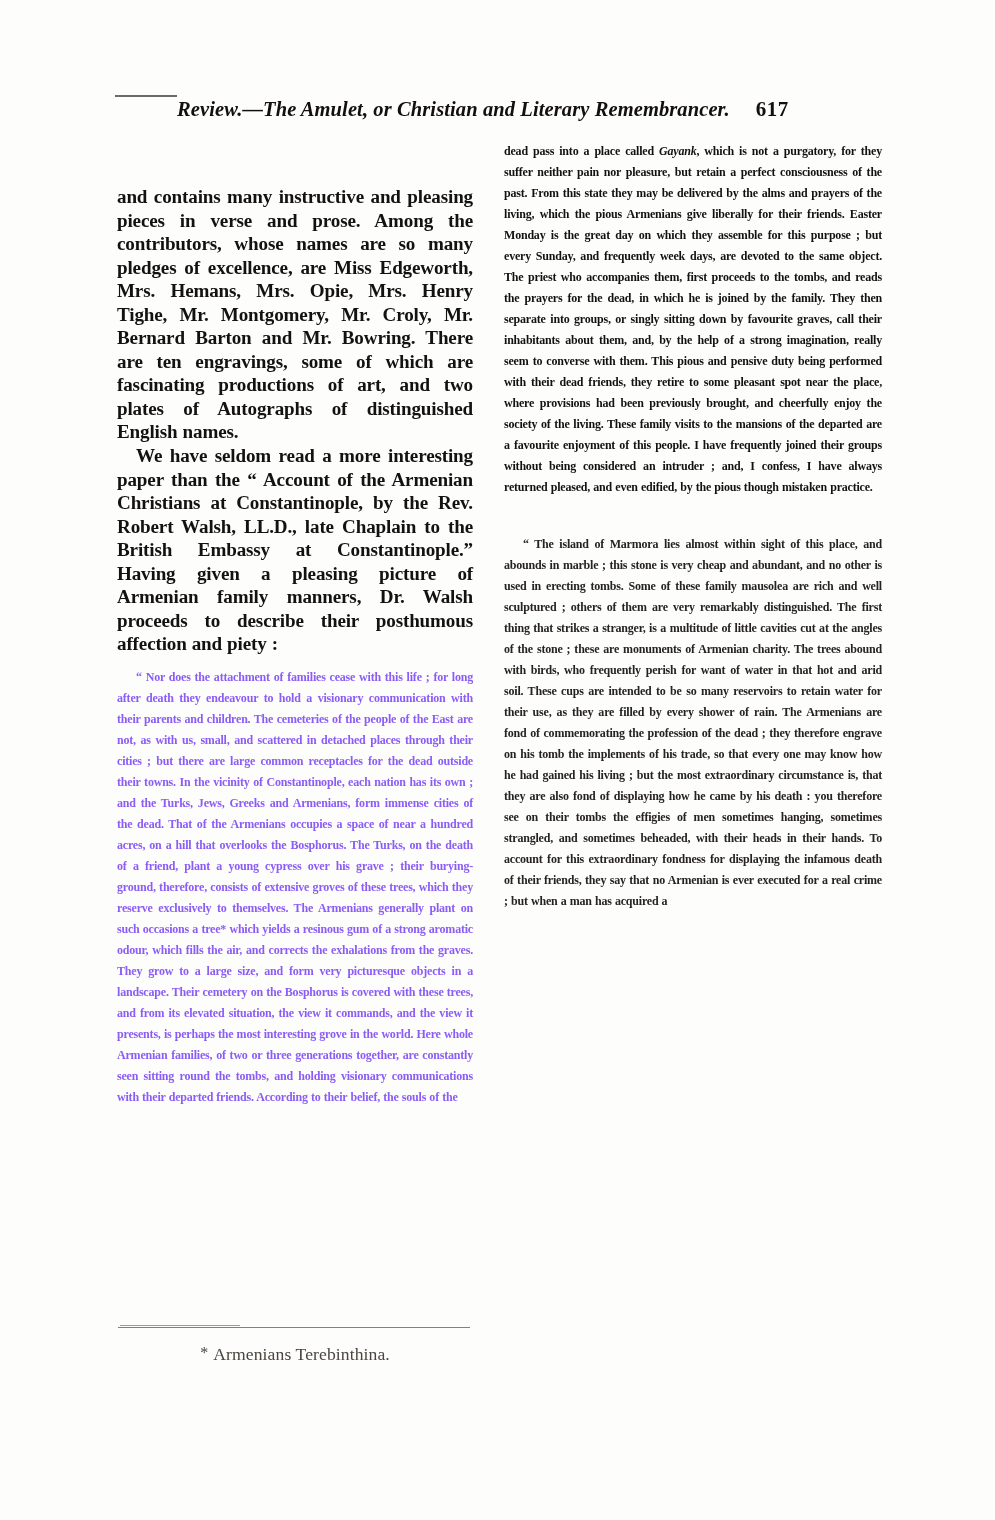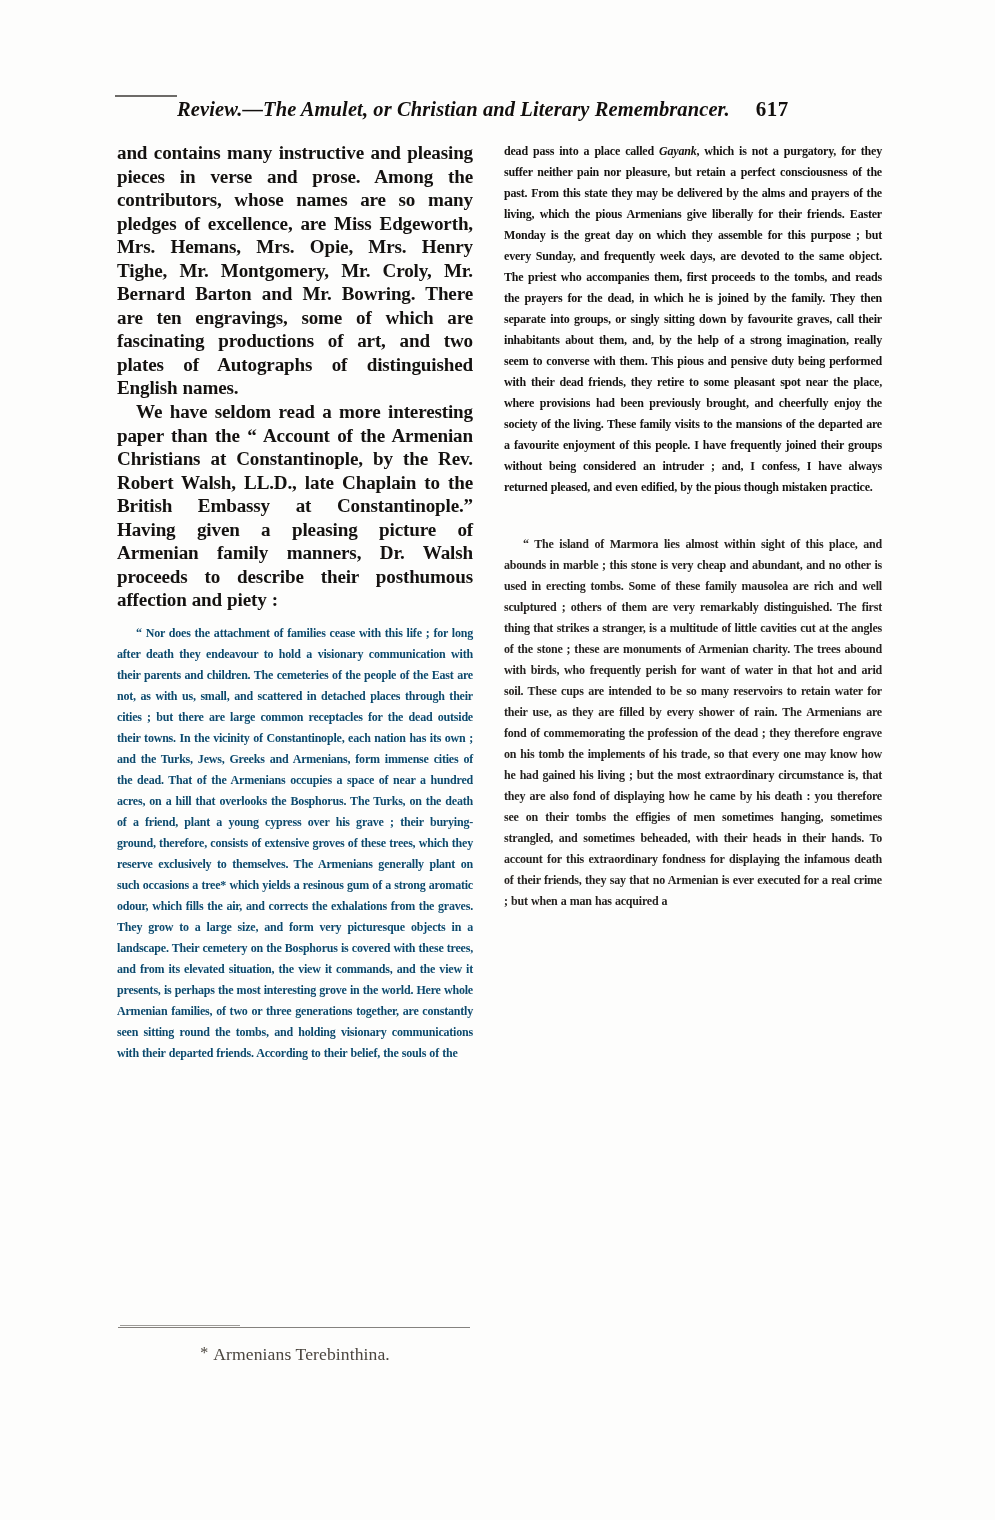--- a/index.html
+++ b/index.html
@@ -65,21 +65,21 @@
 
   
   .col {
     position: absolute;
     top: 141px;
     text-align: justify;
     text-justify: inter-word;
     -webkit-hyphens: none;
     hyphens: none;
   }
-  .col-left  { left: 117px; width: 356px; }
+  .col-left  { left: 117px; width: 356px; margin-top: 44px; }
   .col-right { left: 504px; width: 378px; }
 
   
   .p {
     margin: 0;
     font-size: 19.1px;
     line-height: 23.55px;
     font-weight: bold;
     letter-spacing: -0.15px;
     word-spacing: 0.4px;
@@ -93,21 +93,21 @@
     line-height: 21px;
     letter-spacing: -0.2px;
   }
   .quote { margin-top: 11px; }
 
   .gap-para { margin-top: 0px; }
 
   
   .fade1 { color: #141210; }
   .fade2 { color: #262320; margin-top: 36px; }
-  .fade3 { color: #0c4a6e; }
+  .fade3 { color: #8b5cf6; }
 
   .ital { font-style: italic; }
 
   
   .fn-rule {
     position: absolute;
     left: 118px;
     top: 1327px;
     width: 352px;
     height: 1px;

